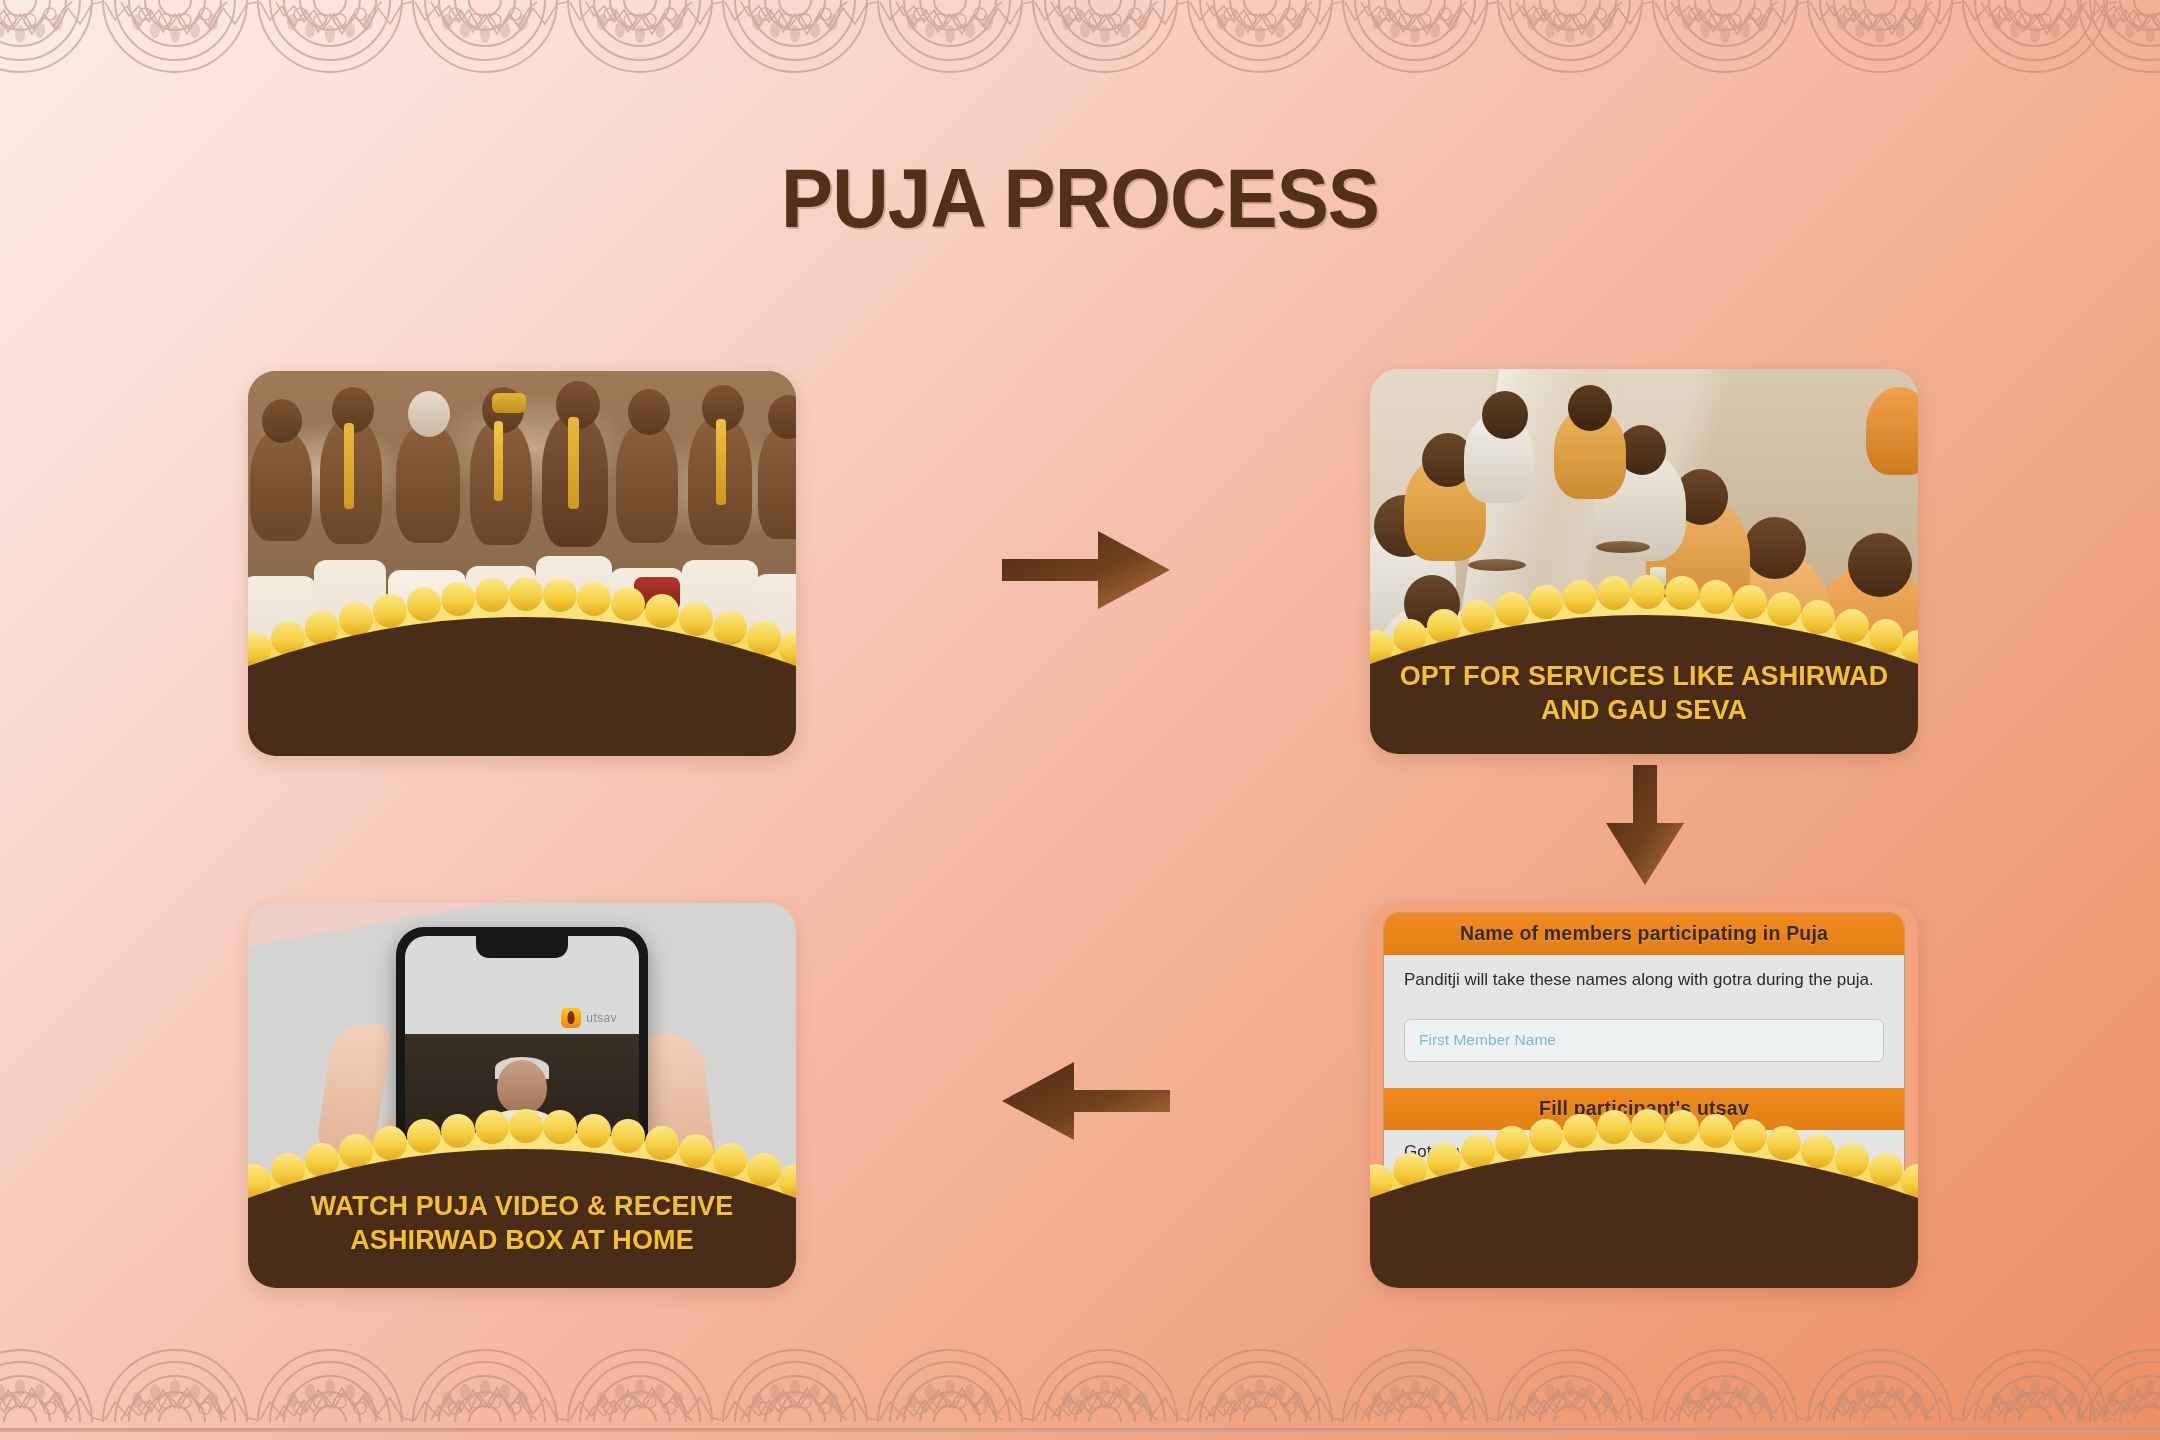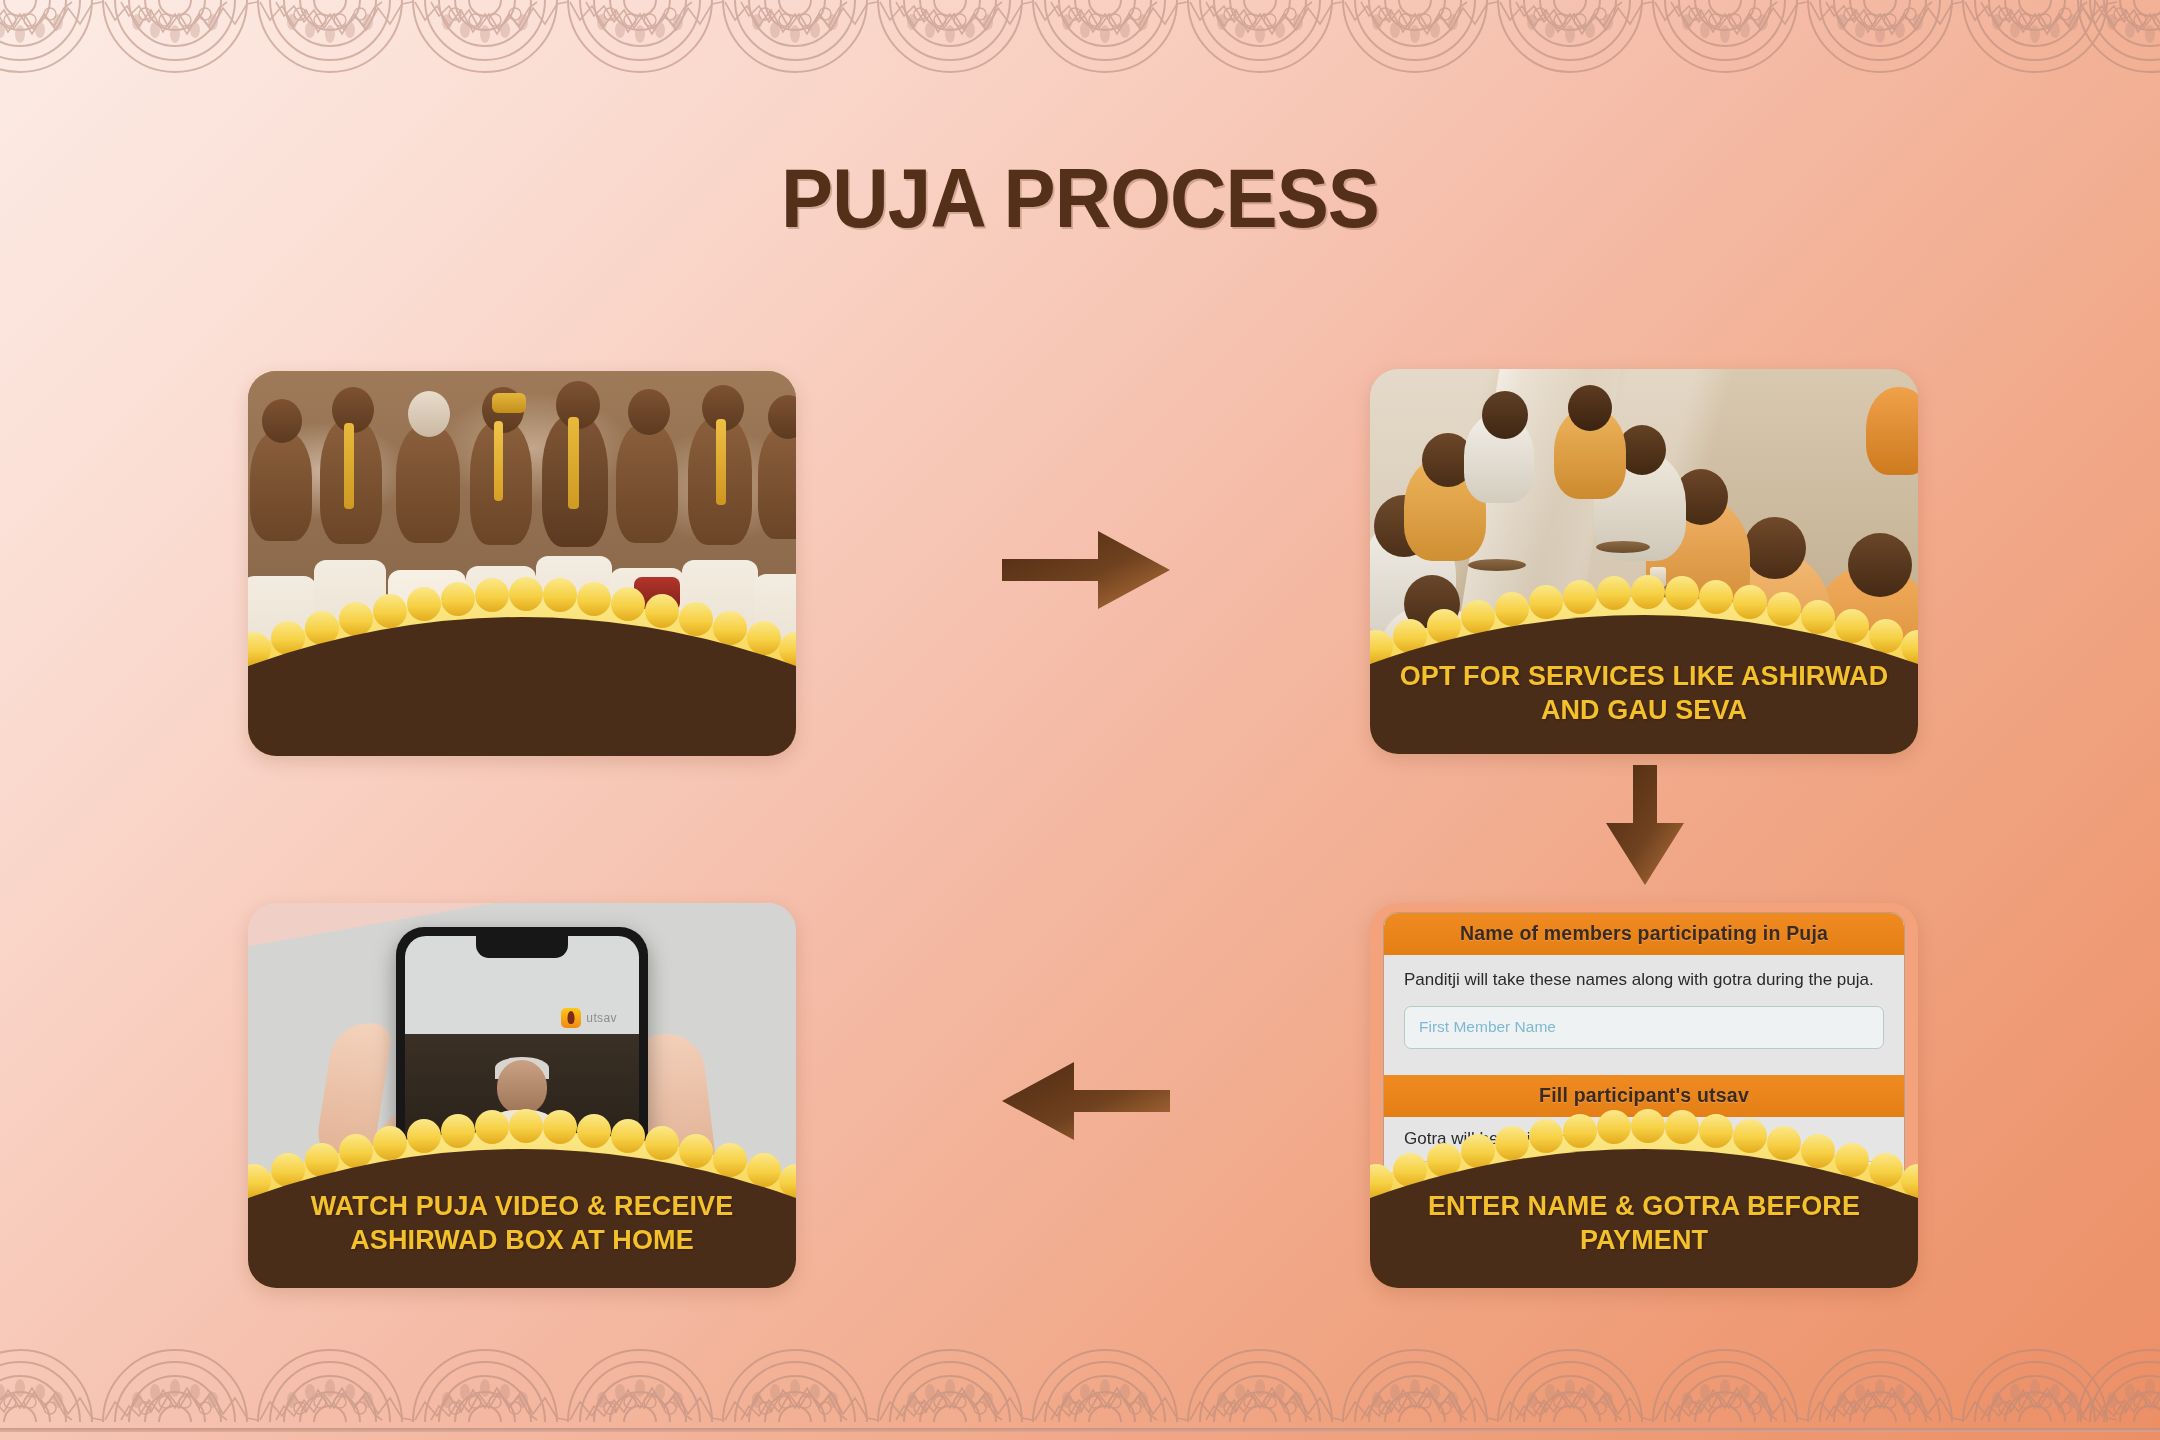--- a/index.html
+++ b/index.html
@@ -126,21 +126,21 @@
     background:linear-gradient(#ef8b21,#e47f16);
     color:#3b2a22; font-weight:bold; text-align:center;
     font-size:19.5px; padding:9px 0 10px;
     letter-spacing:.2px;
     text-shadow:0 1px 1px rgba(255,255,255,.22);
   }
   .form-bar.top { border-radius:13px 13px 0 0; }
   .form-body { padding:14px 20px 0; }
   .form-help { font-size:17px; color:#2a2a2a; line-height:1.35; }
   .form-input {
-    margin-top:14px; height:43px;
+    margin-top:27px; height:43px;
     background:#eef2f2;
     border:1.5px solid #b9c9c9; border-radius:7px;
     display:flex; align-items:center; padding:8px 14px;
     font-size:15.5px; color:#7fb8d4;
   }
   .form-gap { height:26px; }
   .form-help2 { font-size:17px; color:#2a2a2a; padding:12px 20px 0; }
   .form-input2 {
     margin:12px 20px 0; height:43px;
     background:#eef2f2;
@@ -506,21 +506,20 @@
             <circle cx="380" cy="48" r="17"></circle>
           <circle cx="414" cy="55" r="17"></circle>
             <circle cx="448" cy="63" r="17"></circle>
           <circle cx="482" cy="72" r="17"></circle>
             <circle cx="516" cy="82" r="17"></circle>
           <circle cx="548" cy="93" r="17"></circle>
         </g>
         <path d="M0 110 Q274 12 548 110 L548 200 L0 200 Z" fill="#4a2d18"></path>
       </g>
     </svg>
-    <div class="caption-text">ENTER NAME &amp; GOTRA BEFORE PAYMENT</div>
   </div>
 </div>
 
 <div class="card card-4">
   <div class="photo p4">
     <div class="wallbg"></div>
     <div class="hand"></div>
     <div class="thumb"></div>
     <div class="fingers"></div>
 

